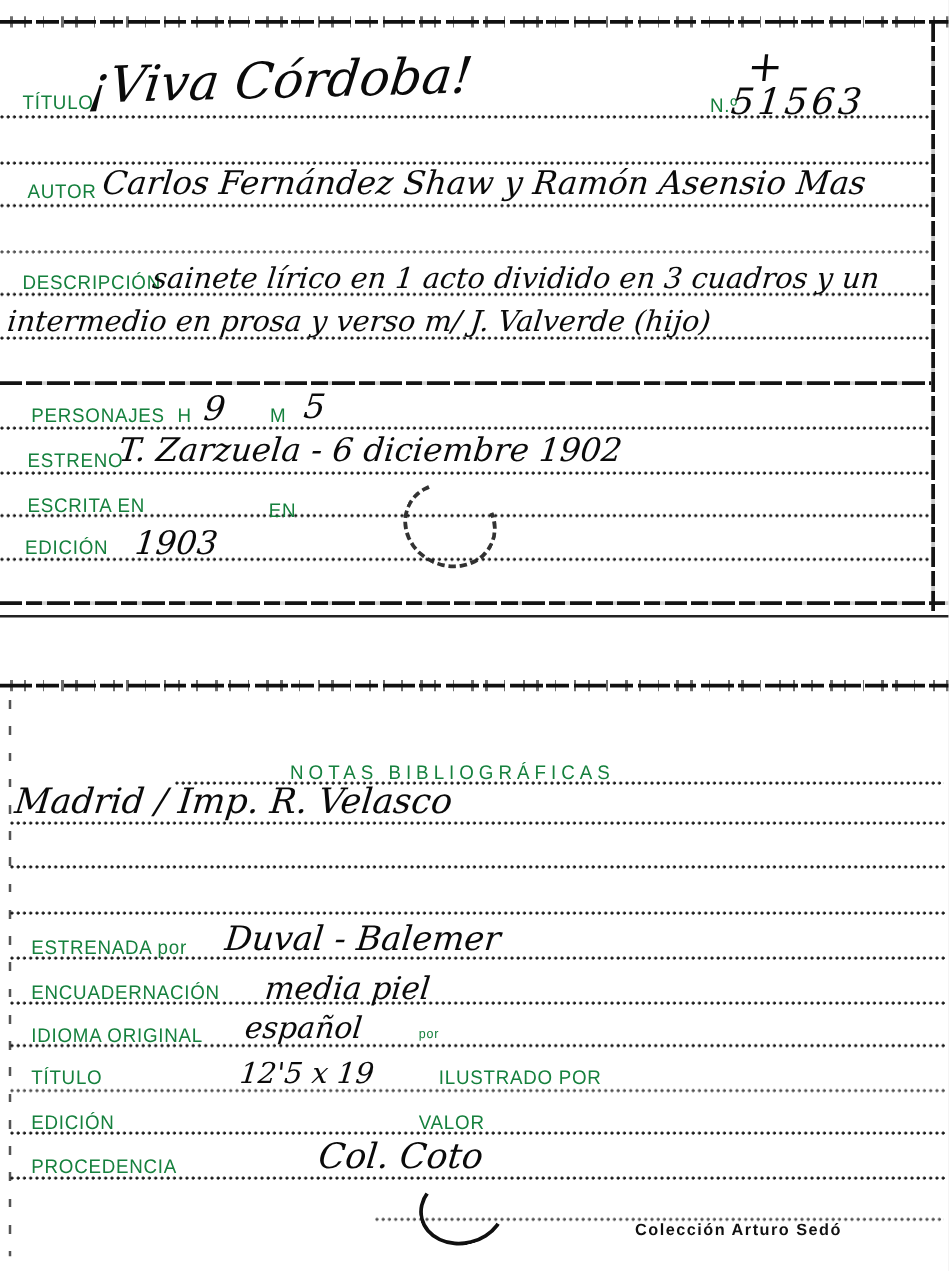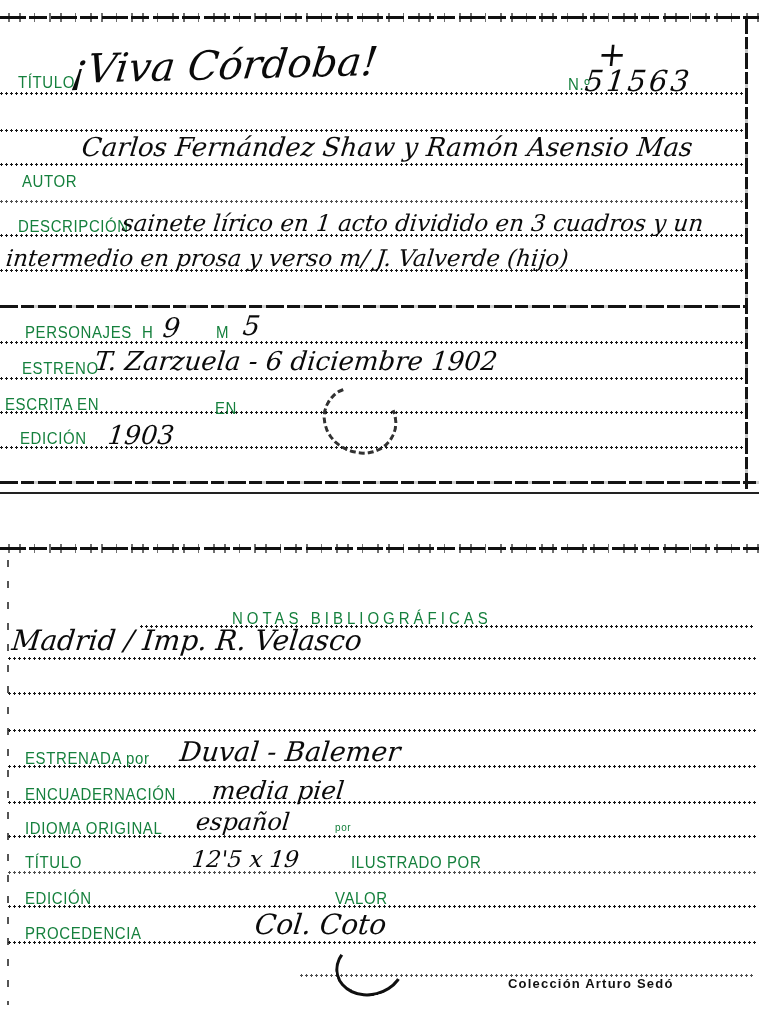--- a/index.html
+++ b/index.html
@@ -90,37 +90,37 @@
     <div class="dl" style="left:0;top:446px;width:745px;"></div>
     <div class="dash" style="left:0;top:481px;width:759px;"></div>
     <div class="solid" style="left:0;top:492px;width:759px;"></div>
 
     <span class="lbl" style="left:18px;top:74px;">TÍTULO</span>
     <span class="hw" style="left:72px;top:42px;font-size:40px;transform:skewX(-8deg) rotate(-1.5deg);">¡Viva Córdoba!</span>
     <span class="hw" style="left:598px;top:34px;font-size:34px;font-style:normal;">+</span>
     <span class="lbl" style="left:540px;top:76px;margin-left:28px;">N.º</span>
     <span class="hw" style="left:585px;top:64px;font-size:29px;letter-spacing:3px;">51563</span>
 
-    <span class="lbl" style="left:22px;top:145px;margin-top:28px;">AUTOR</span>
+    <span class="lbl" style="left:22px;top:145px;">AUTOR</span>
     <span class="hw" style="left:82px;top:132px;font-size:26px;">Carlos Fernández Shaw y Ramón Asensio Mas</span>
 
     <span class="lbl" style="left:18px;top:218px;">DESCRIPCIÓN</span>
     <span class="hw" style="left:122px;top:210px;font-size:23px;">sainete lírico en 1 acto dividido en 3 cuadros y un</span>
     <span class="hw" style="left:6px;top:245px;font-size:23px;">intermedio en prosa y verso m/ J. Valverde (hijo)</span>
 
     <span class="lbl" style="left:25px;top:324px;">PERSONAJES</span>
     <span class="lbl" style="left:142px;top:324px;">H</span>
     <span class="hw" style="left:163px;top:312px;font-size:27px;">9</span>
     <span class="lbl" style="left:216px;top:324px;">M</span>
     <span class="hw" style="left:243px;top:310px;font-size:27px;">5</span>
 
     <span class="lbl" style="left:22px;top:360px;">ESTRENO</span>
     <span class="hw" style="left:95px;top:346px;font-size:26px;">T. Zarzuela - 6 diciembre 1902</span>
 
-    <span class="lbl" style="left:5px;top:396px;">ESCRITA EN</span>
+    <span class="lbl" style="left:22px;top:396px;">ESCRITA EN</span>
     <span class="lbl" style="left:215px;top:400px;">EN</span>
     <div class="stamp" style="left:322px;top:386px;width:70px;height:62px;"></div>
 
     <span class="lbl" style="left:20px;top:430px;">EDICIÓN</span>
     <span class="hw" style="left:108px;top:420px;font-size:26px;">1903</span>
   </section>
 
   <section>
     <div class="torn" style="left:0;top:544px;width:759px;"></div>
     <div class="vdash" style="left:7px;top:560px;height:445px;"></div>

